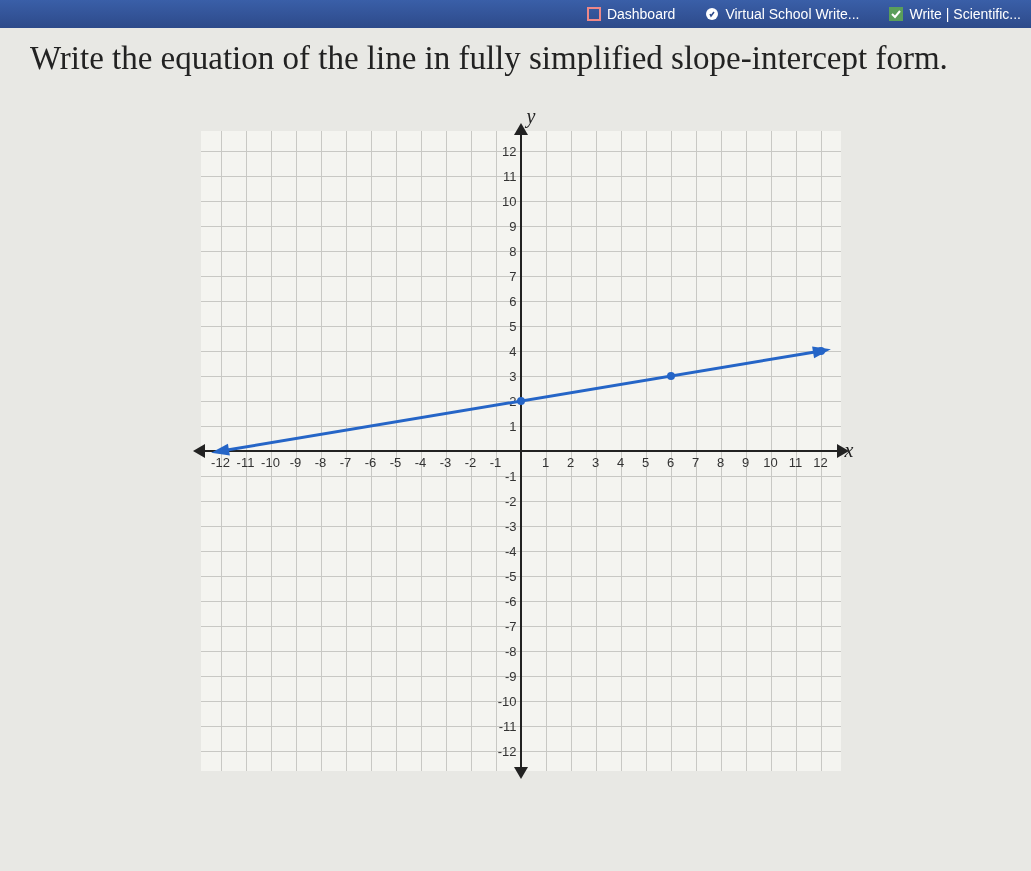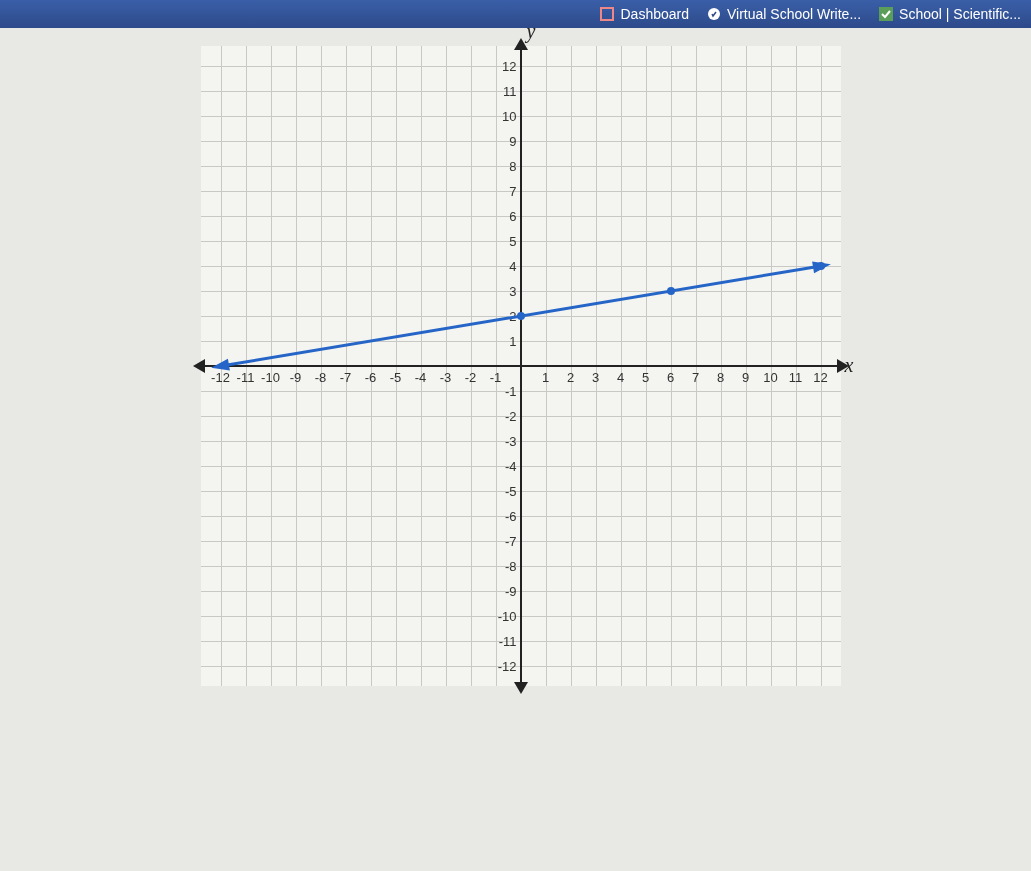--- a/index.html
+++ b/index.html
@@ -19,20 +19,21 @@
   padding: 0 10px;
   gap: 18px;
 }
 .bookmark {
   display: flex;
   align-items: center;
   gap: 6px;
   color: #fff;
   font-size: 14px;
   cursor: pointer;
+  margin-left: 12px;
 }
 .bookmark .icon {
   width: 14px;
   height: 14px;
   display: flex;
   align-items: center;
   justify-content: center;
 }
 .content {
   padding: 8px 20px 20px 30px;
@@ -137,25 +138,26 @@
     </span>
     <span>Virtual School Write...</span>
   </div>
   <div class="bookmark">
     <span class="icon">
       <svg width="14" height="14" viewBox="0 0 14 14">
           <rect x="0" y="0" width="14" height="14" fill="#5a9e5a"></rect>
           <path d="M3 7 L6 10 L11 4" stroke="#fff" stroke-width="2" fill="none"></path>
         </svg>
     </span>
-    <span>School | Scientific...</span>
+    <span>Write | Scientific...</span>
   </div>
 </div>
 
 <div class="content">
+  <div class="question">Write the equation of the line in fully simplified slope-intercept form.</div>
   <div class="graph-wrap">
     <div class="graph" id="graph">
         <div class="grid-line-v" style="left: 20px;"></div>
         <div class="grid-line-v" style="left: 45px;"></div>
         <div class="grid-line-v" style="left: 70px;"></div>
         <div class="grid-line-v" style="left: 95px;"></div>
         <div class="grid-line-v" style="left: 120px;"></div>
         <div class="grid-line-v" style="left: 145px;"></div>
         <div class="grid-line-v" style="left: 170px;"></div>
         <div class="grid-line-v" style="left: 195px;"></div>

